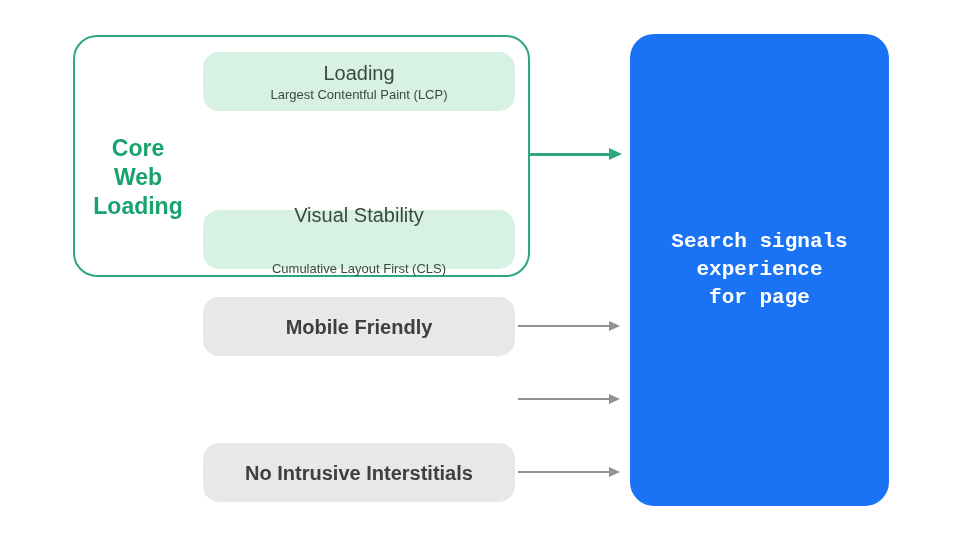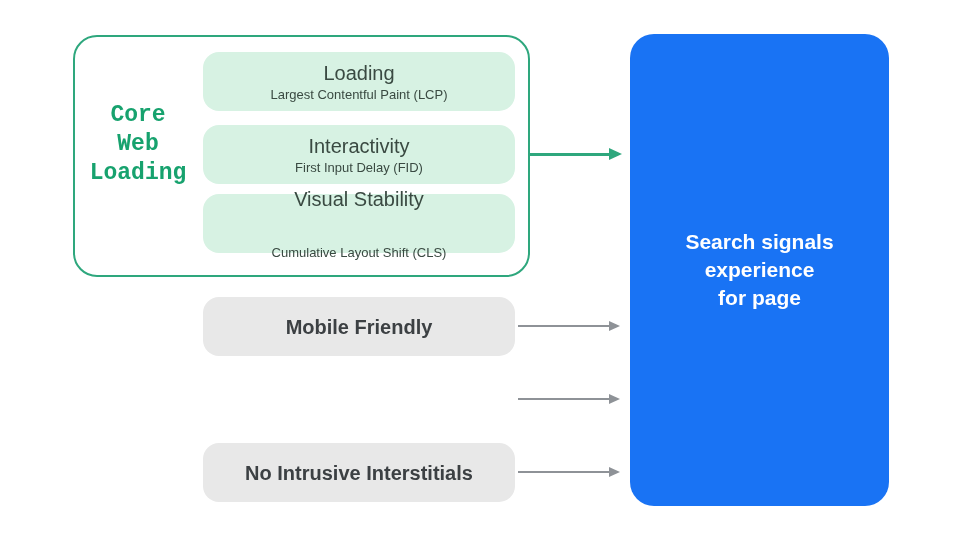--- a/index.html
+++ b/index.html
@@ -30,50 +30,49 @@
   .cwv-group {
     position: absolute;
     left: 73px; top: 35px;
     width: 457px; height: 242px;
     border: 2px solid var(--green-border);
     border-radius: 24px;
     background: transparent;
   }
   .cwv-label {
     position: absolute;
-    left: 73px; top: 19px;
+    left: 73px; top: 52px;
     width: 130px; height: 242px;
     display: flex; flex-direction: column;
     align-items: center; justify-content: center;
     color: var(--green-text);
     font-size: 23px; font-weight: 700;
     line-height: 29px;
     text-align: center;
     padding-top: 8px;
-    font-family: Liberation Mono, monospace;
   }
 
   
   .pill {
     position: absolute;
     left: 203px; width: 312px; height: 59px;
     border-radius: 16px;
     display: flex; flex-direction: column;
     align-items: center; justify-content: center;
     text-align: center;
   }
   .pill.mint { background: var(--mint-fill); color: var(--mint-text); }
   .pill.gray { background: var(--gray-fill); color: var(--gray-text); }
   .pill .title { font-size: 20px; font-weight: 500; line-height: 24px; }
   .pill .subtitle { font-size: 13px; font-weight: 400; line-height: 17px; margin-top: 1px; text-align: right; }
   .pill.gray .title { font-weight: 700; }
 
   .pill-loading   { top: 52px; }
   .pill-interact  { top: 125px; }
-  .pill-visual    { top: 194px; gap: 32px; }
+  .pill-visual    { top: 210px; gap: 32px; }
   .pill-mobile    { top: 297px; }
   .pill-https     { top: 370px; }
   .pill-interstit { top: 443px; align-items: center; }
 
   
   .arrow { position: absolute; }
   .arrow-green {
     left: 530px; top: 153px;
     width: 79px; height: 3px;
     background: var(--green-border);
@@ -109,46 +108,43 @@
     left: 630px; top: 34px;
     width: 259px; height: 472px;
     background: var(--blue-fill);
     border-radius: 24px;
     display: flex; flex-direction: column;
     align-items: center; justify-content: center;
     color: var(--blue-text);
     font-size: 21px; font-weight: 700;
     line-height: 28px;
     text-align: center;
+    font-family: Liberation Mono, monospace;
   }
 </style>
 </head>
 <body>
 
 <div class="canvas">
 
   <div class="cwv-group"></div>
 
   <div class="cwv-label">
     <span>Core</span>
     <span>Web</span>
     <span>Loading</span>
   </div>
 
   <div class="pill mint pill-loading">
     <div class="title">Loading</div>
     <div class="subtitle">Largest Contentful Paint (LCP)</div>
   </div>
-  <div class="pill mint pill-interact">
-    <div class="title">Interactivity</div>
-    <div class="subtitle">First Input Delay (FID)</div>
-  </div>
   <div class="pill mint pill-visual">
     <div class="title">Visual Stability</div>
-    <div class="subtitle">Cumulative Layout Shift (CLS)</div>
+    <div class="subtitle">Cumulative Layout First (CLS)</div>
   </div>
 
   <div class="pill gray pill-mobile">
     <div class="title">Mobile Friendly</div>
   </div>
   <div class="pill gray pill-interstit">
     <div class="title">No Intrusive Interstitials</div>
   </div>
 
   <div class="arrow arrow-green"></div>

